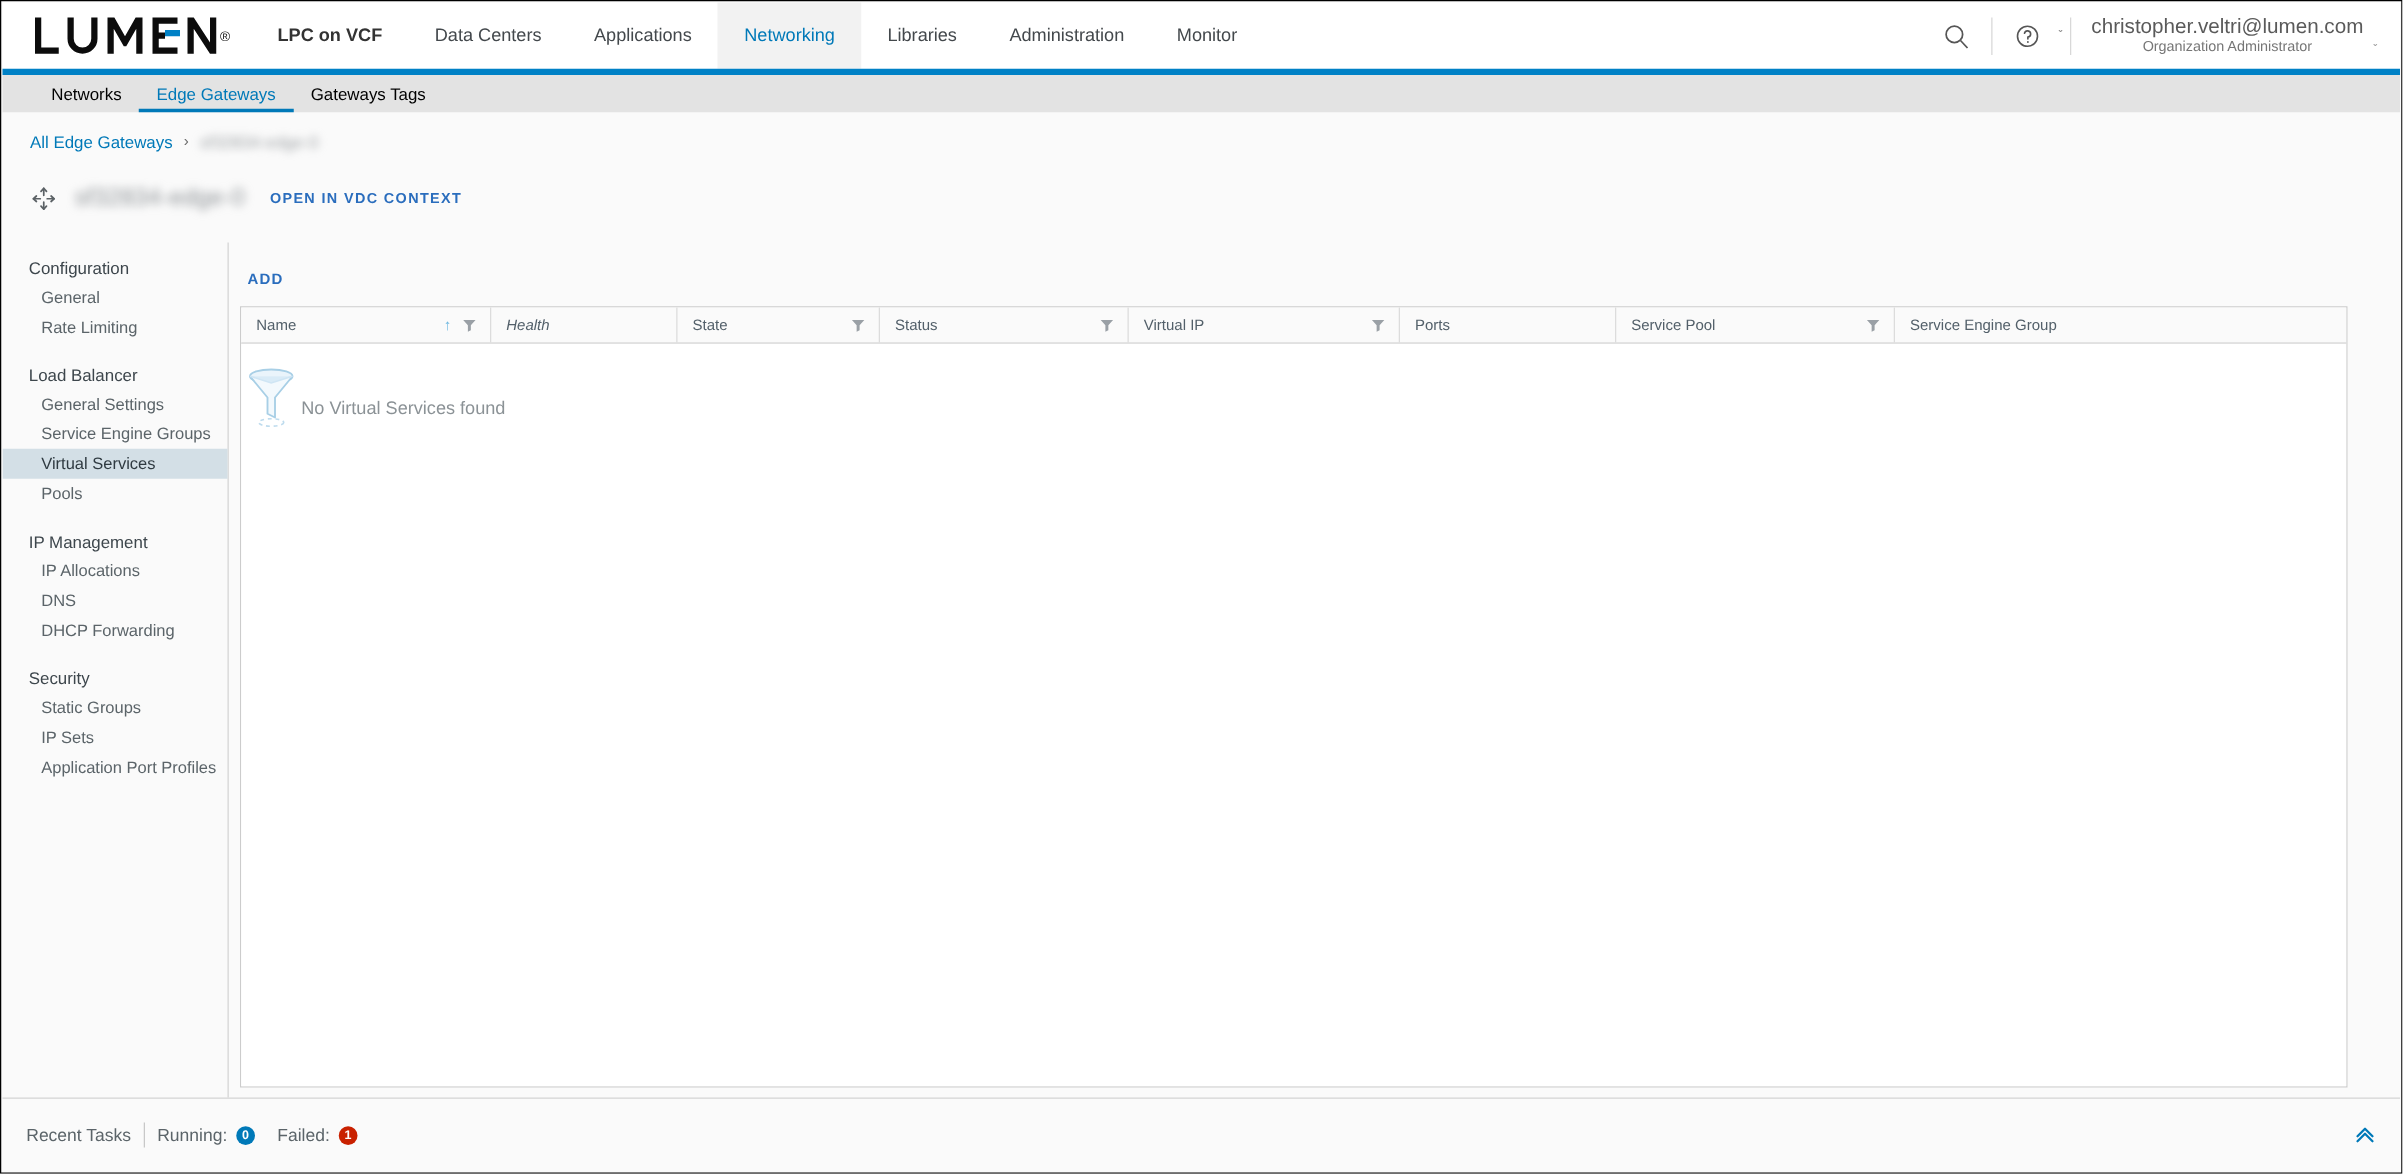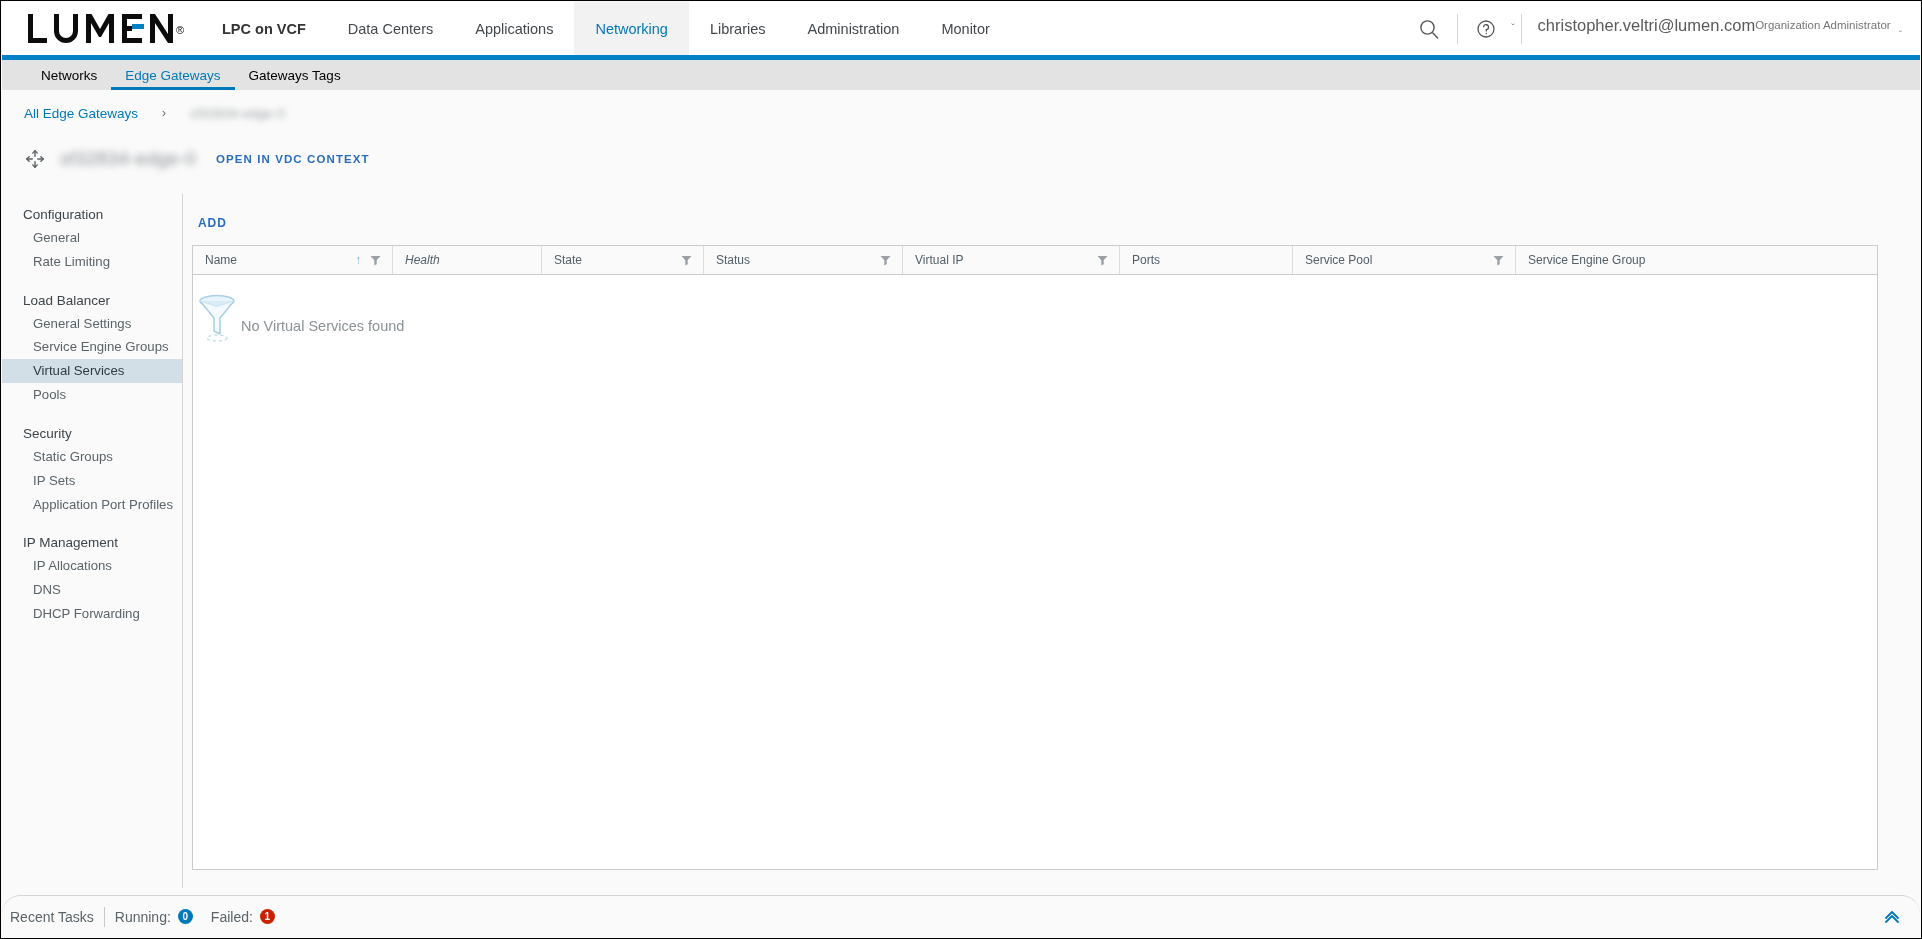--- a/index.html
+++ b/index.html
@@ -100,21 +100,21 @@
   }
   .help-wrap { display:flex; align-items:center; cursor:pointer; }
   .caret-sm {
     font-size: 10px;
     color: #707070;
     margin-left: 3px;
     line-height: 1;
   }
   .userblock {
     display: flex;
-    flex-direction: row;
+    flex-direction: column;
     align-items: center;
     justify-content: space-between;
     margin-left: 10px;
     cursor: pointer;
     padding-right: 4px;
   }
   .user-email {
     font-size: 16.5px;
     color: #5a5a5a;
     line-height: 1.15;
@@ -175,21 +175,21 @@
     top: 89px; left: 1px; right: 1px; bottom: 50px;
     background: #fafafa;
     overflow: hidden;
   }
   .breadcrumb {
     position: absolute;
     top: 16px; left: 22px;
     font-size: 13.5px;
     display: flex;
     align-items: flex-start;
-    gap: 24px;
+    gap: 9px;
   }
   .bc-link { color: #0079b8; cursor: pointer; }
   .bc-sep { color: #6b6b6b; font-size: 12px; }
   .bc-current {
     color: #9fa3a6;
     filter: blur(3.4px);
     user-select: none;
   }
 
   .pagehead {
@@ -314,28 +314,27 @@
   .empty-text {
     margin-top: 14px;
     font-size: 14.5px;
     color: #8b9296;
   }
 
   
   .footer {
     position: absolute;
     left: 1px; right: 1px; bottom: 1px;
-    height: 42px;
+    height: 59px;
     background: #fafafa;
     border-top: 1px solid #d4d4d4;
     display: flex;
     align-items: center;
-    padding-left: 8px;
-    box-sizing: border-box;
-    border-radius: 19px;
+    padding-left: 19px;
+    box-sizing: border-box;
   }
   .f-label {
     font-size: 14px;
     color: #5b6469;
     padding: 0 10px 0 0;
     cursor: pointer;
   }
   .f-div {
     width: 1px;
     height: 20px;
@@ -481,31 +480,31 @@
 
       <div class="nav-group">
         <div class="nav-group-title">Load Balancer</div>
         <div class="nav-link">General Settings</div>
         <div class="nav-link">Service Engine Groups</div>
         <div class="nav-link selected">Virtual Services</div>
         <div class="nav-link">Pools</div>
       </div>
 
       <div class="nav-group">
+        <div class="nav-group-title">IP Management</div>
+        <div class="nav-link">IP Allocations</div>
+        <div class="nav-link">DNS</div>
+        <div class="nav-link">DHCP Forwarding</div>
+      </div>
+
+      <div class="nav-group">
         <div class="nav-group-title">Security</div>
         <div class="nav-link">Static Groups</div>
         <div class="nav-link">IP Sets</div>
         <div class="nav-link">Application Port Profiles</div>
-      </div>
-
-      <div class="nav-group">
-        <div class="nav-group-title">IP Management</div>
-        <div class="nav-link">IP Allocations</div>
-        <div class="nav-link">DNS</div>
-        <div class="nav-link">DHCP Forwarding</div>
       </div>
     </div>
 
     <div class="gridwrap">
       <div class="add-btn">ADD</div>
 
       <div class="datagrid">
         <div class="grid-header" id="grid-header">
             <div class="gcell" style="width: 200px;">
               <span class="lbl">Name</span>

